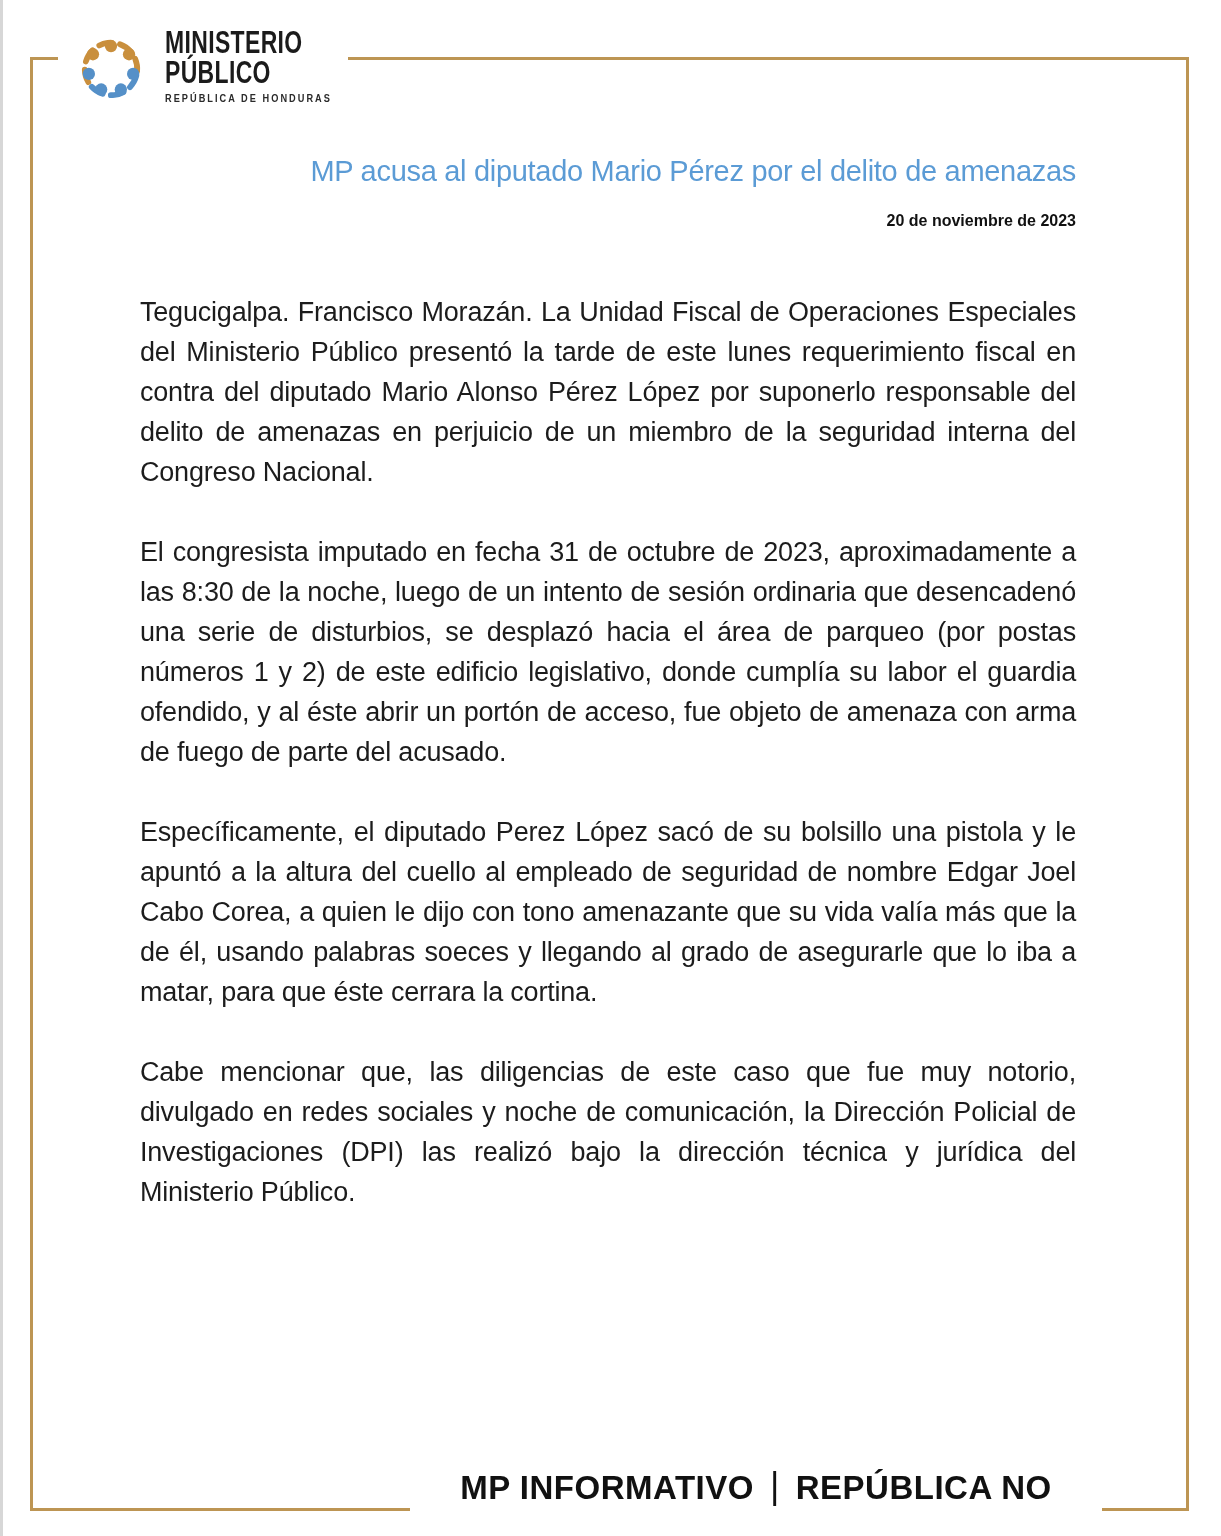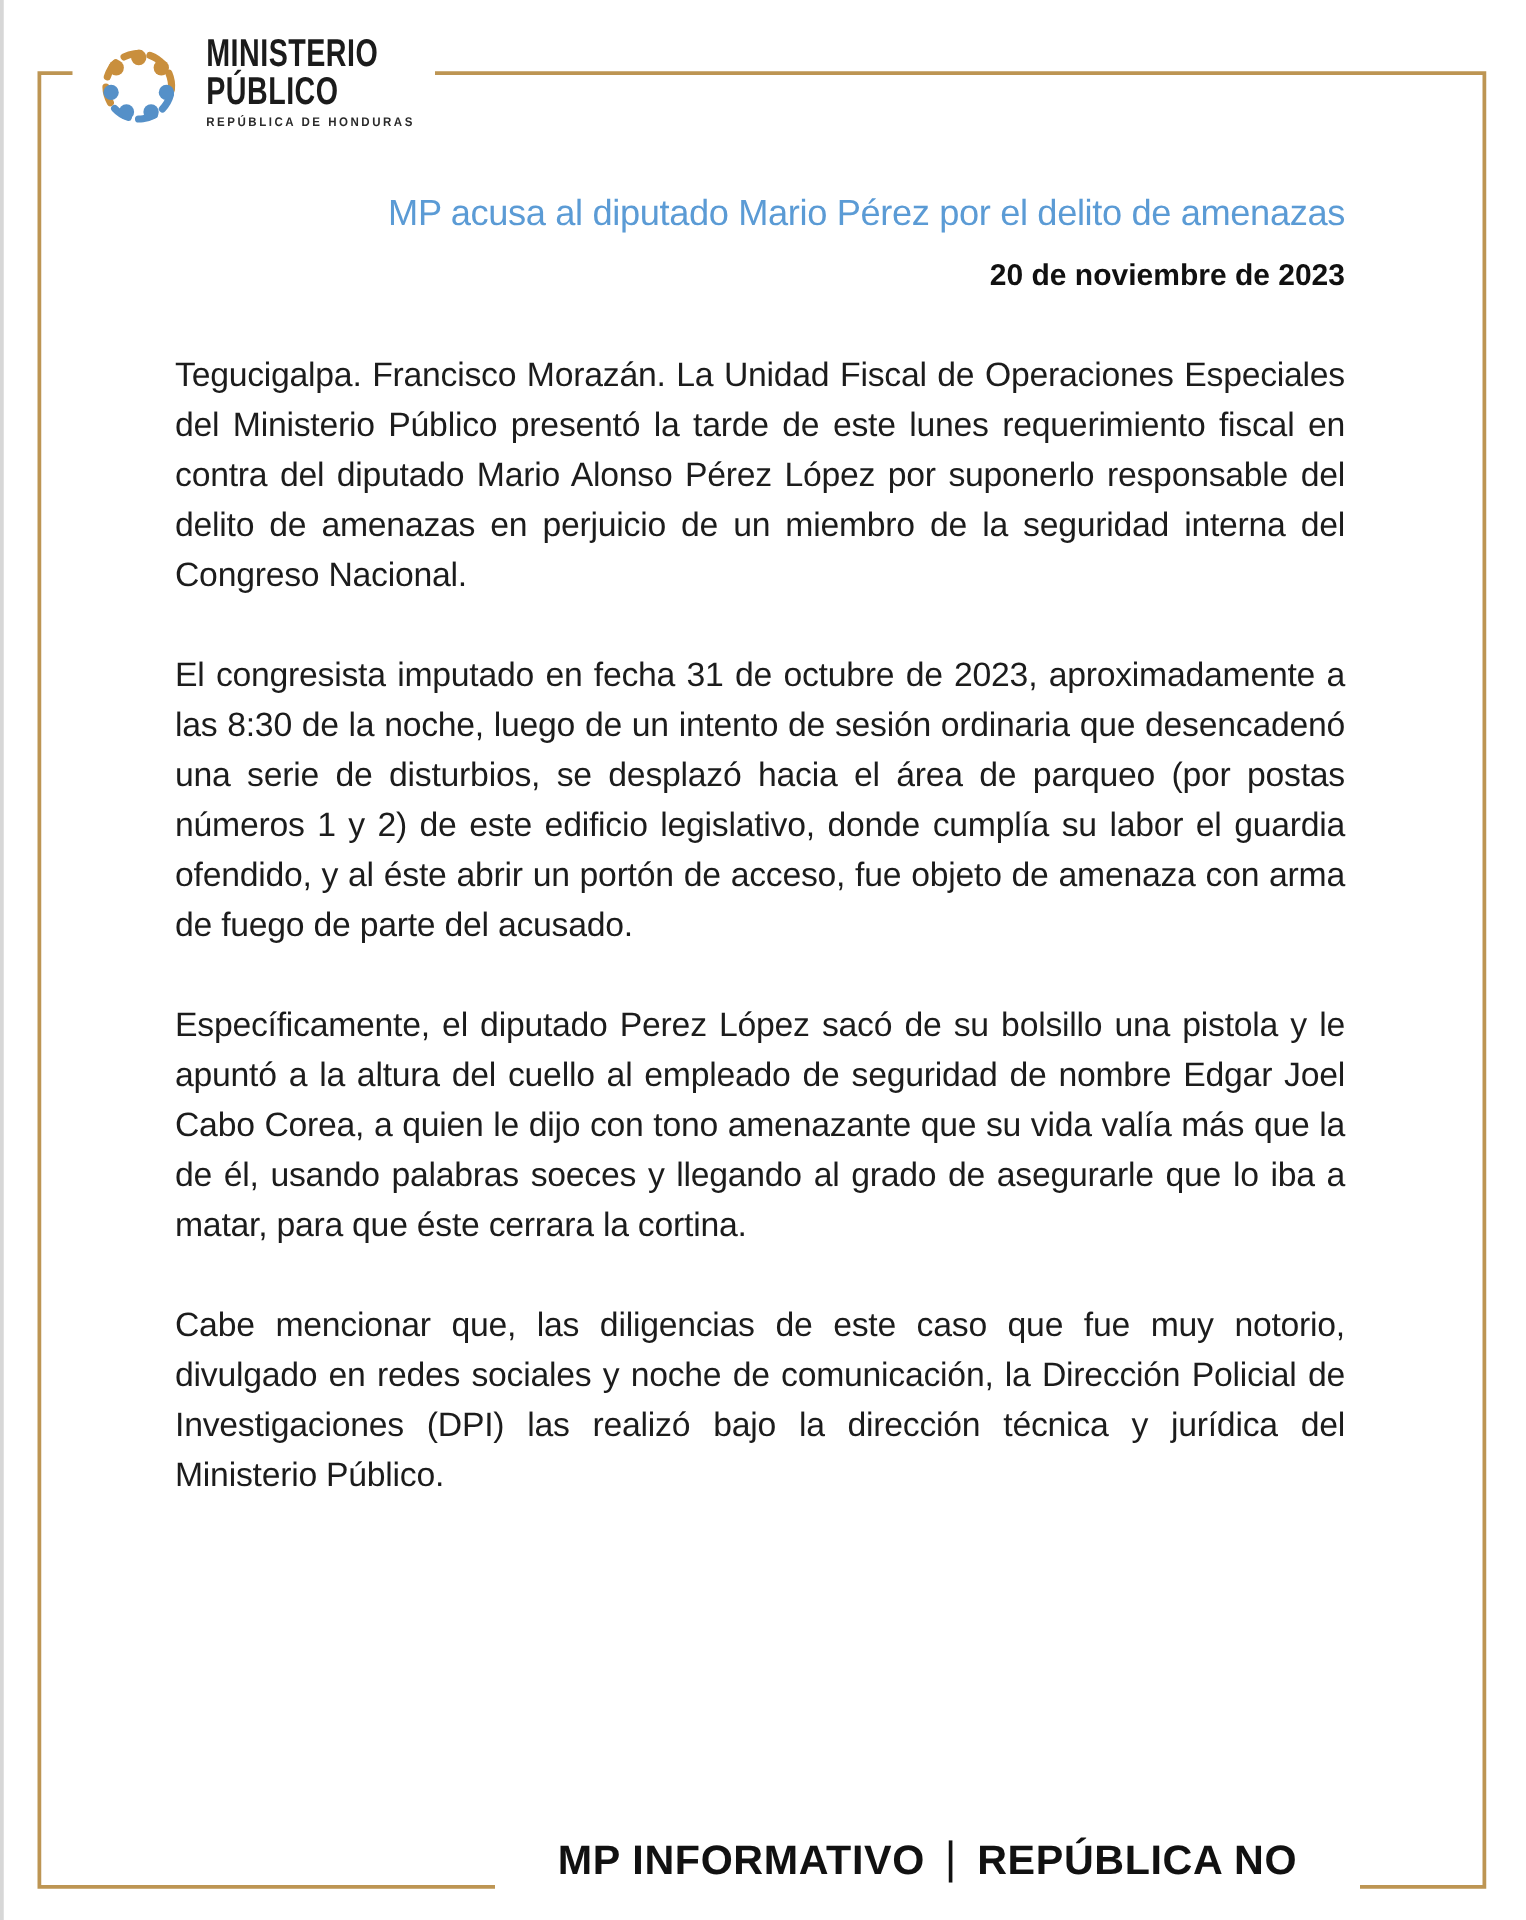--- a/index.html
+++ b/index.html
@@ -32,32 +32,32 @@
     letter-spacing:2.2px;display:inline-block;transform:scaleX(.92);
     transform-origin:left top;white-space:nowrap;
   }
   
   .content{position:absolute;left:140px;top:152px;width:936px;z-index:2;}
   .title{
     font-weight:normal;font-size:29px;line-height:38px;color:#5b9bd5;
     text-align:right;white-space:nowrap;letter-spacing:-.3px;margin:0;
   }
   .date{
-    margin-top:16px;font-weight:bold;font-size:24px;line-height:30px;
+    margin-top:16px;font-weight:bold;font-size:16px;line-height:30px;
     text-align:right;color:#111;
   }
-  .paras{margin-top:44px;}
+  .paras{margin-top:56px;}
   .para{
     font-size:27px;line-height:40px;letter-spacing:-.2px;
     text-align:justify;margin:0 0 40px 0;color:#1c1c1c;
   }
   .para:last-child{margin-bottom:0;}
   
   .footer{
-    position:absolute;left:396px;top:1462px;width:692px;height:52px;
+    position:absolute;left:410px;top:1462px;width:692px;height:52px;
     background:#ffffff;z-index:2;display:flex;align-items:center;
     justify-content:center;
   }
   .footer-inner{
     font-weight:bold;font-size:33px;letter-spacing:.5px;color:#111;
     white-space:nowrap;display:flex;align-items:center;
   }
   .footer-sep{font-weight:400;padding:0 16px;font-size:36px;position:relative;top:-2px;}
 </style>
 </head>

